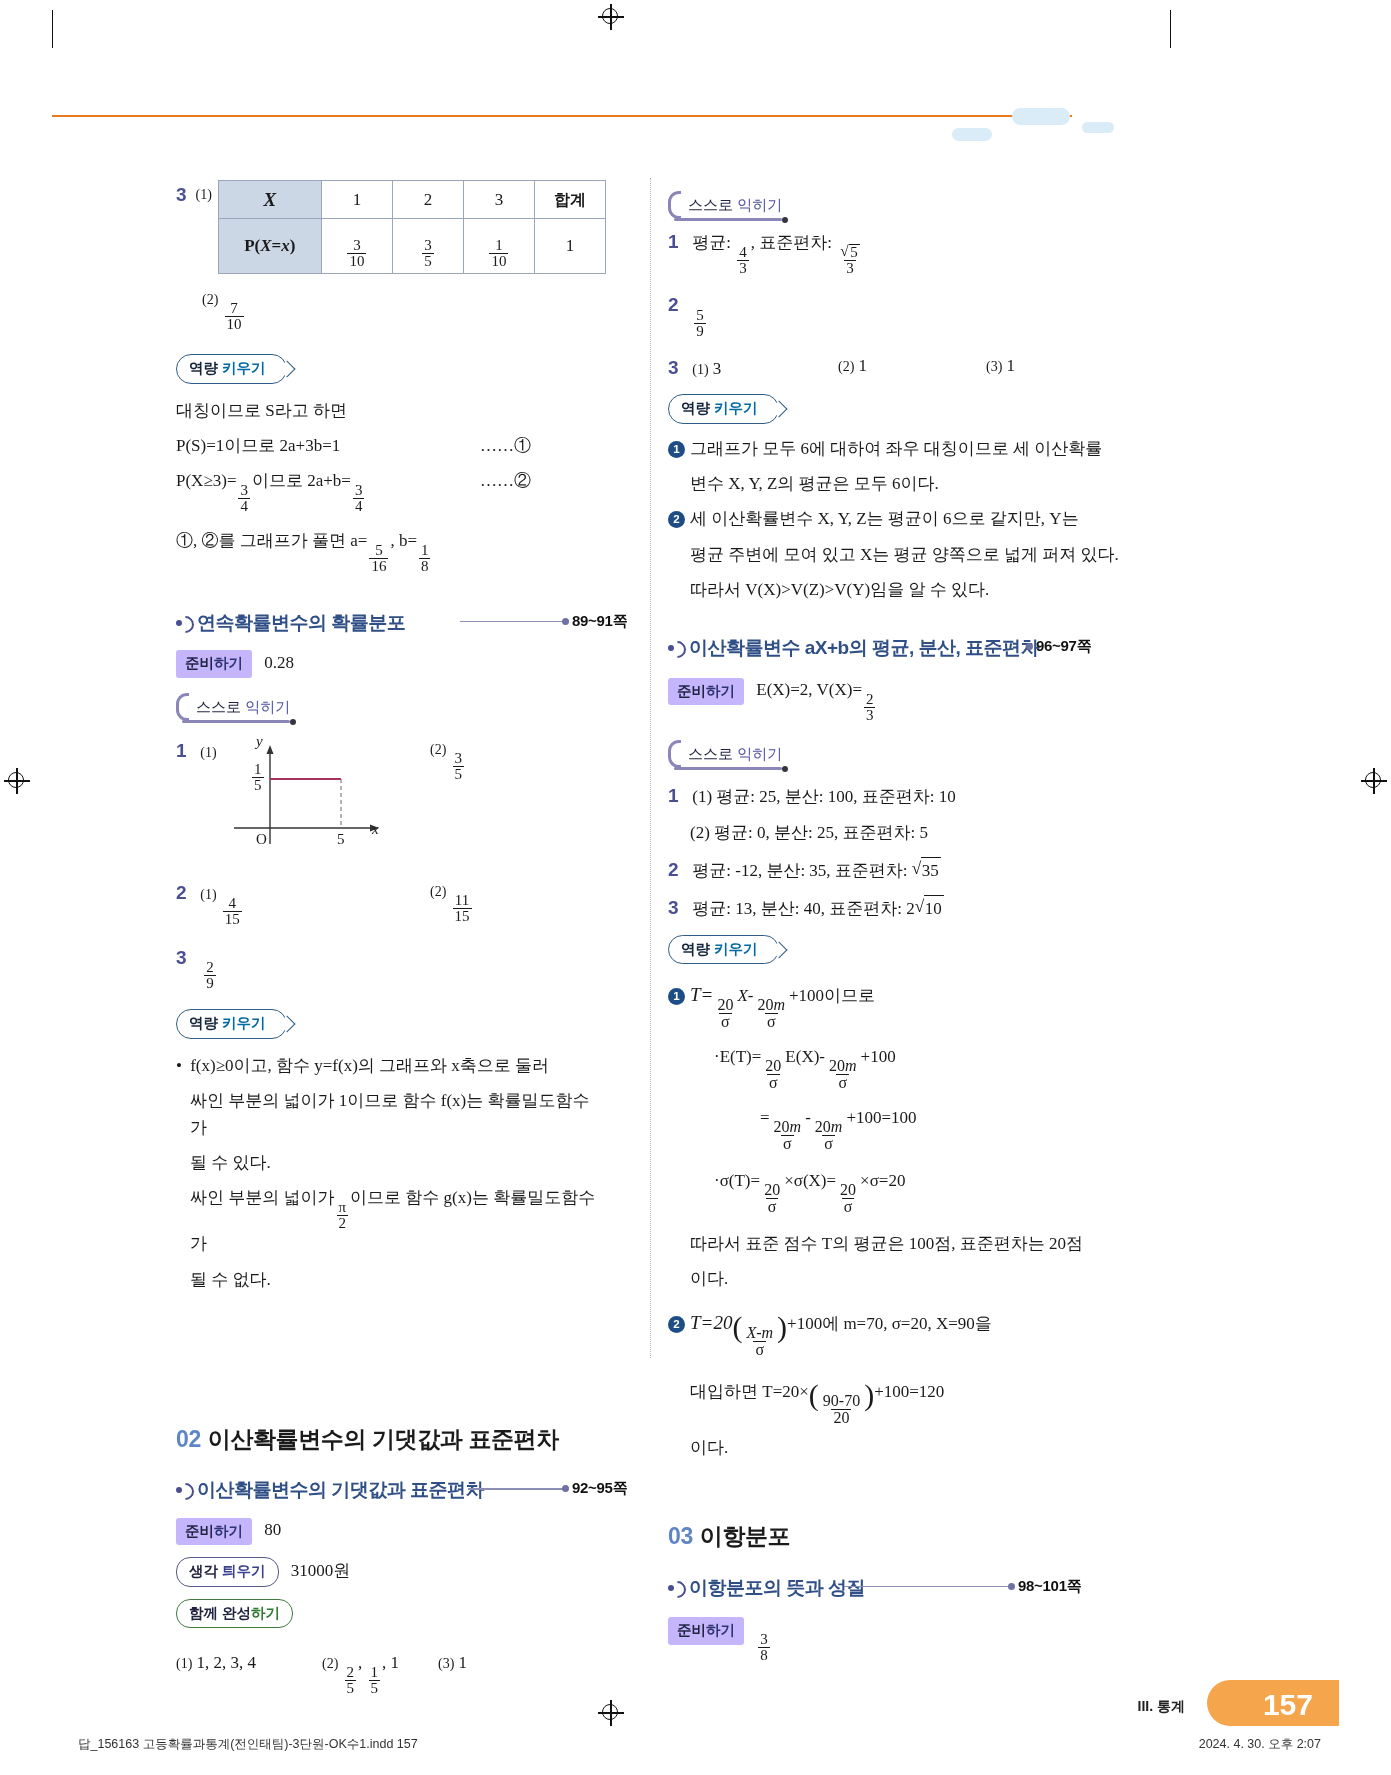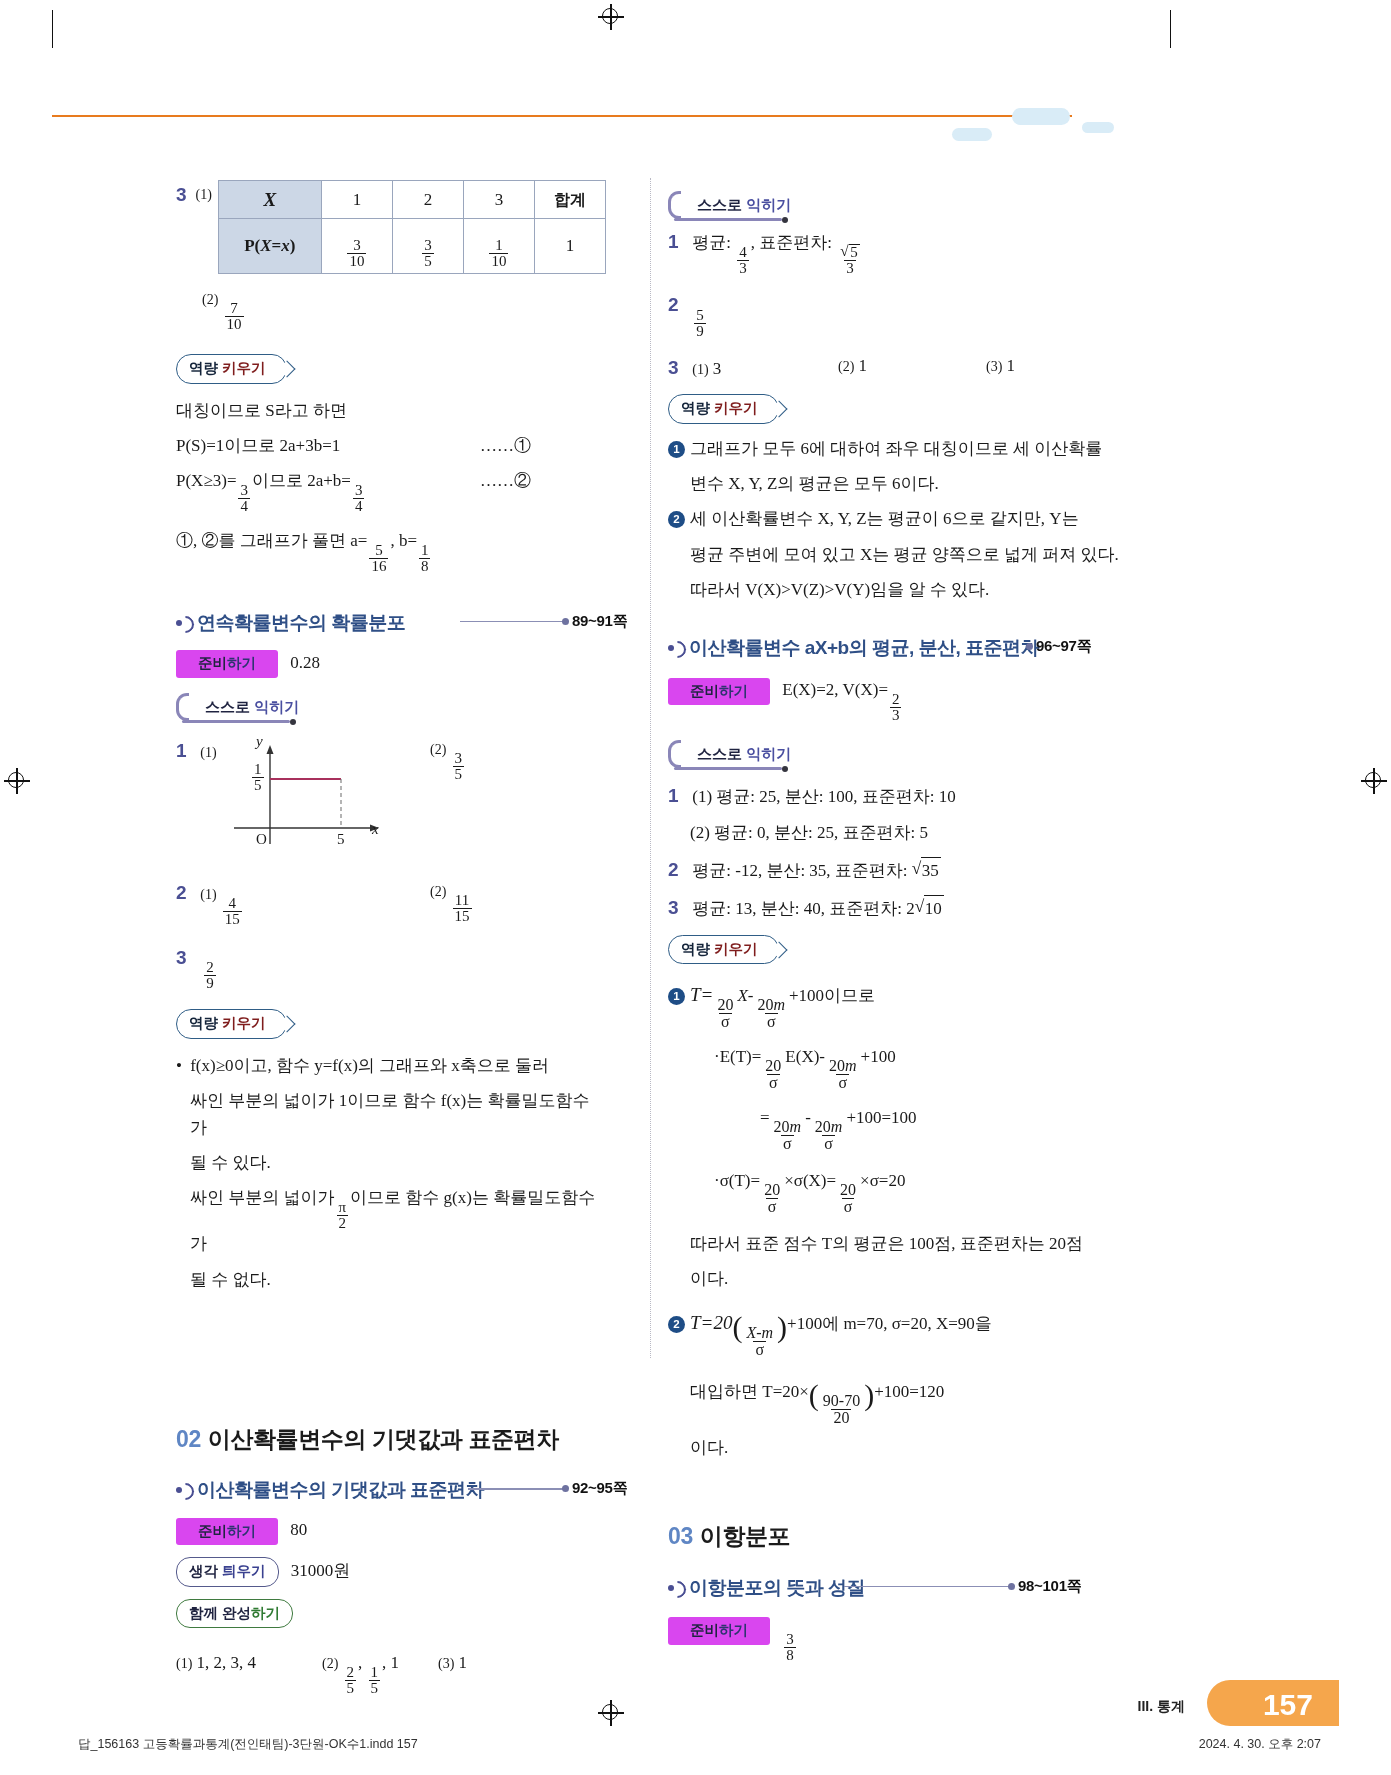--- a/index.html
+++ b/index.html
@@ -45,34 +45,34 @@
 
   
   table.dist{border-collapse:collapse;font-size:17px;}
   table.dist td{border:1px solid #9aa6bd;text-align:center;padding:4px 0;}
   table.dist td.hdrcell{background:#ccd7e6;font-weight:bold;width:104px;}
   table.dist td.c{width:72px;}
 
   
   .badge{display:inline-block;font-family:"Liberation Sans",sans-serif;
          font-size:14.5px;font-weight:bold;vertical-align:middle;}
-  .b-junbi{background:#d946ef;color:#1f2340;padding:2px 22px 3px;border-radius:3px;}
+  .b-junbi{background:#c4b5fd;color:#1f2340;padding:2px 9px 3px;border-radius:3px;}
   .b-junbi em{color:#2e3470;font-style:normal;}
   .b-saenggak{border:1.6px solid #555a8c;border-radius:14px;padding:2px 12px 3px;color:#1f2340;}
   .b-saenggak em{color:#3a4190;font-style:normal;}
   .b-hamkke{border:1.6px solid #3f7a3f;border-radius:14px;padding:2px 12px 3px;color:#1f2340;}
   .b-hamkke em{color:#2f7a32;font-style:normal;}
   .b-yeokryang{position:relative;border:1.6px solid #2f5d86;border-radius:15px;
         padding:2px 20px 3px 12px;color:#14243a;}
-  .b-yeokryang em{color:#7f1d1d;font-style:normal;}
+  .b-yeokryang em{color:#0369a1;font-style:normal;}
   .b-yeokryang::after{content:"";position:absolute;right:-7px;top:50%;
         width:11px;height:11px;margin-top:-6px;border-top:1.6px solid #2f5d86;
         border-right:1.6px solid #2f5d86;transform:rotate(45deg);background:#fff;}
-  .b-seuseuro{position:relative;display:inline-block;padding:0 0 0 29px;
-        font-family:"Liberation Sans",sans-serif;font-size:15px;font-weight:bold;color:#1f2340;}
+  .b-seuseuro{position:relative;display:inline-block;padding:0 0 0 20px;
+        font-family:"Liberation Sans",sans-serif;font-size:15px;font-weight:normal;color:#1f2340;}
   .b-seuseuro em{color:#4a4fa0;font-style:normal;}
   .b-seuseuro .hook{position:absolute;left:0;top:-2px;width:10px;height:22px;
         border-left:3px solid #8a86b8;border-top:3px solid #8a86b8;border-bottom:3px solid #8a86b8;
         border-radius:11px 0 0 11px;}
   .b-seuseuro .tail{position:absolute;left:6px;bottom:-5px;height:3px;background:#8a86b8;width:108px;border-radius:2px;}
   .b-seuseuro .dot{position:absolute;bottom:-7px;width:6px;height:6px;border-radius:50%;background:#35353f;}
 
   
   .sec-main{font-family:"Liberation Sans",sans-serif;font-weight:bold;font-size:23px;
         color:#1b1b1b;letter-spacing:-.4px;}

